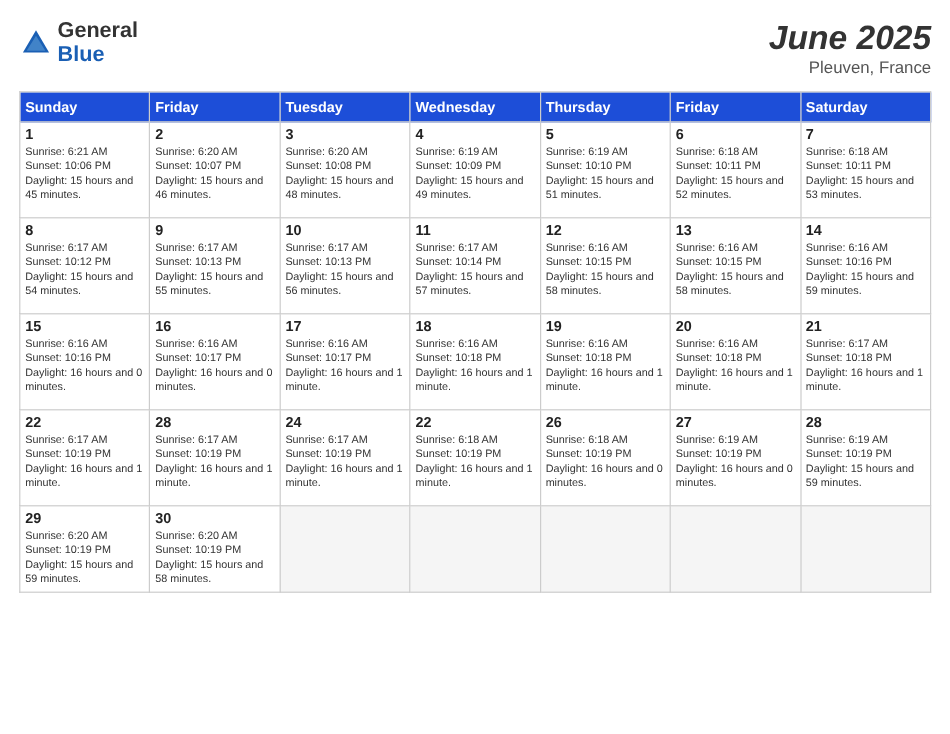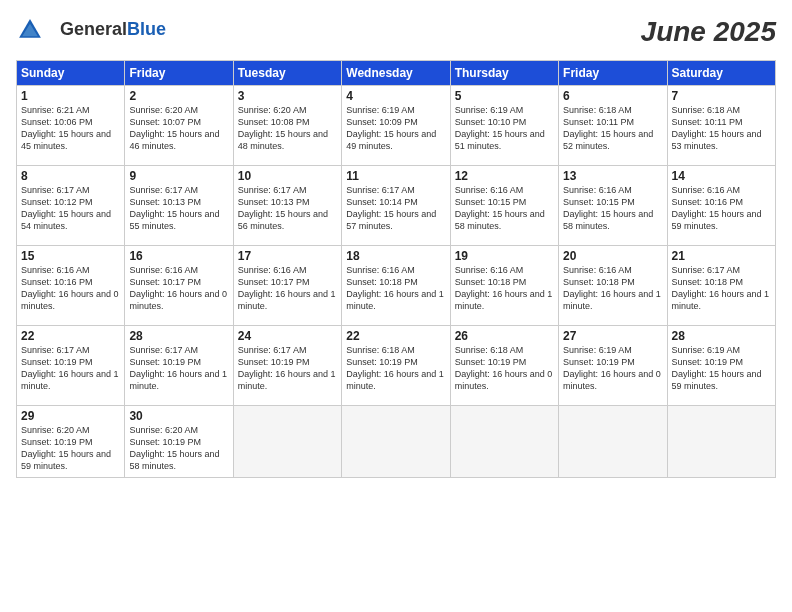--- a/index.html
+++ b/index.html
@@ -22,23 +22,22 @@
       align-items: flex-start;
       margin-bottom: 12px;
     }
     .logo {
       display: flex;
       align-items: center;
       gap: 4px;
     }
     .logo-text {
       display: flex;
-      flex-direction: row;
+      flex-direction: column;
       line-height: 1.1;
-      margin-left: 12px;
     }
     .logo-general {
       font-size: 18px;
       font-weight: bold;
       color: #333;
     }
     .logo-blue {
       font-size: 18px;
       font-weight: bold;
       color: #1a5fb4;
@@ -111,20 +110,21 @@
         <polygon points="18,4 32,28 4,28" fill="#1a5fb4"></polygon>
         <polygon points="18,10 28,26 8,26" fill="#5b9bd5" opacity="0.6"></polygon>
       </svg>
       <div class="logo-text">
         <span class="logo-general">General</span>
         <span class="logo-blue">Blue</span>
       </div>
     </div>
     <div class="title-block">
       <div class="month-year">June 2025</div>
+      <div class="location">Pleuven, France</div>
     </div>
   </div>
 
   <table class="calendar">
     <thead>
       <tr>
       <th>Sunday</th>
           <th>Friday</th>
           <th>Tuesday</th>
           <th>Wednesday</th>

